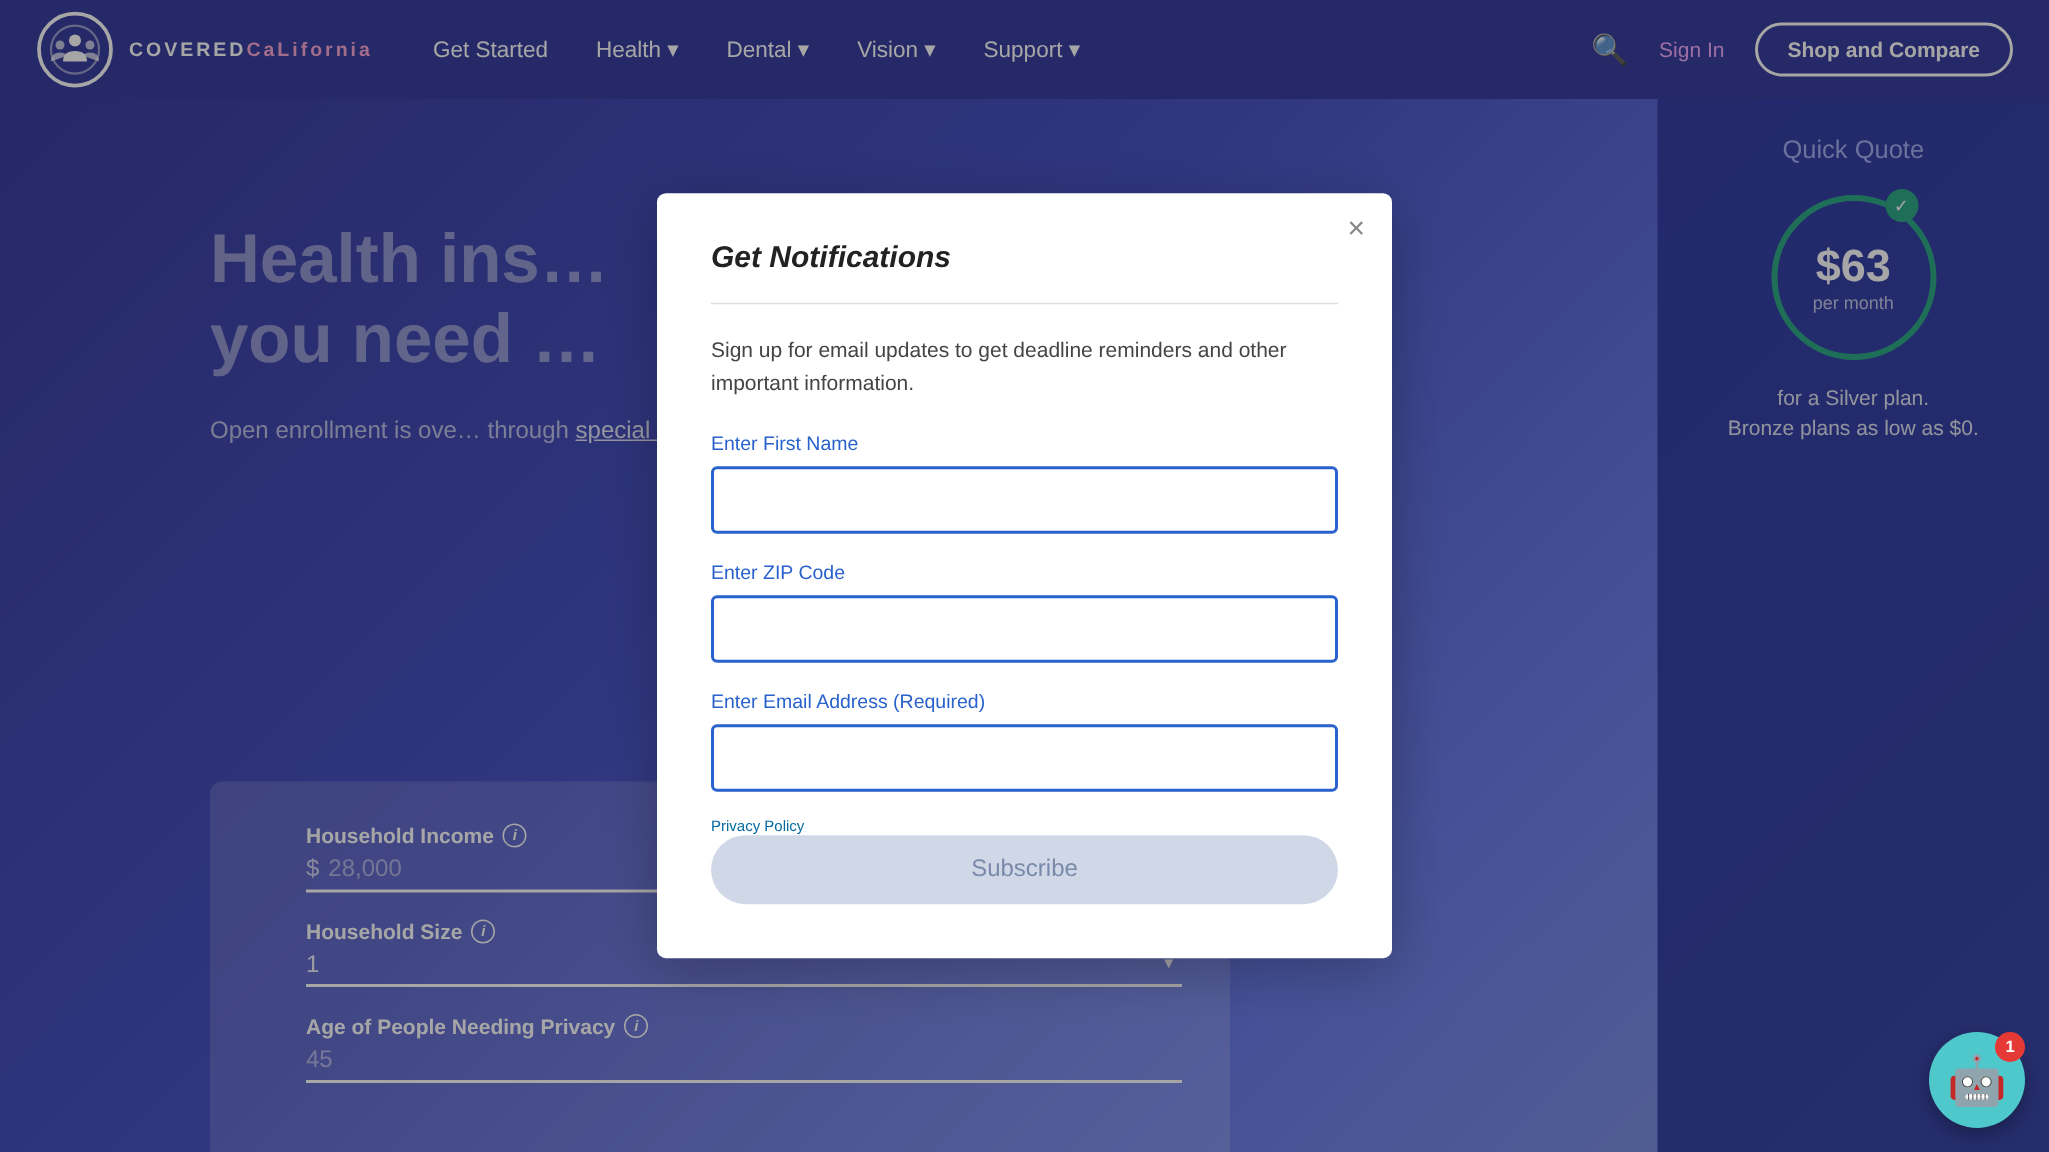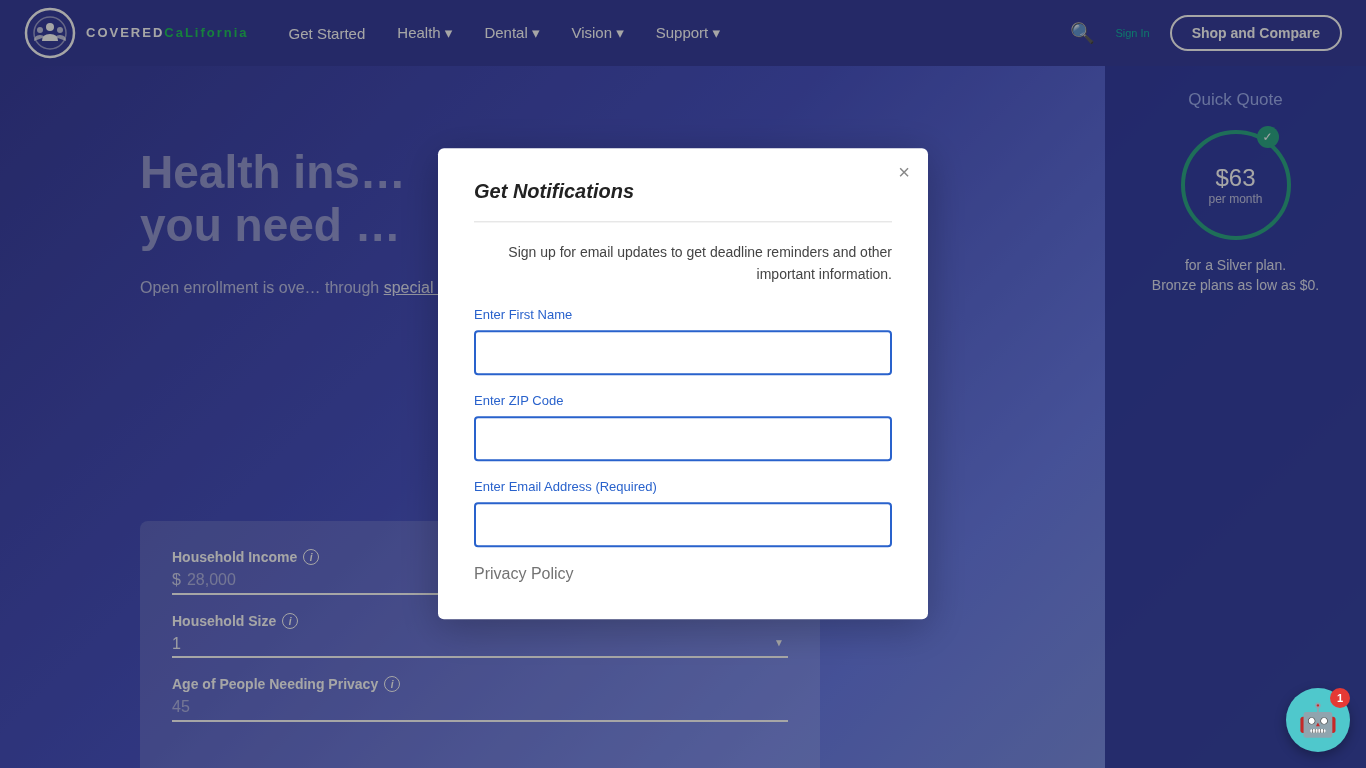--- a/index.html
+++ b/index.html
@@ -33,21 +33,21 @@
     }
     .nav-logo-covered {
       font-size: 13px;
       font-weight: bold;
       color: white;
       letter-spacing: 2px;
     }
     .nav-logo-california {
       font-size: 13px;
       font-weight: bold;
-      color: #22c55e;
+      color: #f9a8d4;
       letter-spacing: 2px;
     }
     .nav-links {
       display: flex;
       gap: 32px;
       flex: 1;
     }
     .nav-link {
       color: white;
       font-size: 15px;
@@ -61,22 +61,22 @@
       display: flex;
       align-items: center;
       gap: 20px;
     }
     .nav-search-icon {
       color: white;
       font-size: 20px;
       cursor: pointer;
     }
     .nav-signin {
-      color: #14b8a6;
-      font-size: 11px;
+      color: #f0abfc;
+      font-size: 14px;
       cursor: pointer;
     }
     .nav-shop-btn {
       border: 2px solid white;
       border-radius: 20px;
       padding: 8px 20px;
       color: white;
       font-size: 14px;
       font-weight: bold;
       background: transparent;
@@ -130,20 +130,21 @@
       padding: 28px 32px;
       z-index: 1;
     }
     .form-row {
       display: flex;
       gap: 24px;
       margin-bottom: 18px;
     }
     .form-group {
       flex: 1;
+      margin-left: 32px;
     }
     .form-label {
       font-size: 14px;
       font-weight: bold;
       color: white;
       margin-bottom: 6px;
       display: flex;
       align-items: center;
       gap: 6px;
     }
@@ -243,22 +244,22 @@
       border-radius: 50%;
       width: 22px;
       height: 22px;
       display: flex;
       align-items: center;
       justify-content: center;
       color: white;
       font-size: 12px;
     }
     .quote-price {
-      font-size: 24px;
-      font-weight: normal;
+      font-size: 30px;
+      font-weight: bold;
       color: white;
     }
     .quote-per {
       font-size: 12px;
       color: rgba(255,255,255,0.7);
     }
     .quote-desc {
       color: rgba(255,255,255,0.85);
       font-size: 14px;
       line-height: 1.4;
@@ -345,41 +346,40 @@
     .modal-divider {
       border: none;
       border-top: 1px solid #ddd;
       margin-bottom: 20px;
     }
     .modal-desc {
       font-size: 14px;
       color: #444;
       line-height: 1.55;
       margin-bottom: 22px;
-      text-align: right;
     }
     .modal-label {
       font-size: 13px;
       color: #2962cc;
       margin-bottom: 8px;
       display: block;
     }
     .modal-input {
       width: 100%;
       border: 2px solid #2962cc;
       border-radius: 4px;
       padding: 12px 14px;
       font-size: 15px;
       outline: none;
       margin-bottom: 18px;
       color: #333;
     }
     .modal-privacy {
-      color: #737373;
-      font-size: 16px;
+      color: #0369a1;
+      font-size: 10px;
       text-decoration: none;
       cursor: pointer;
       display: block;
     }
     .modal-subscribe {
       width: 100%;
       background: #d0d8e8;
       color: #7a8aaa;
       border: none;
       border-radius: 24px;
@@ -525,13 +525,14 @@
   <input type="text" class="modal-input" style="">
 
   <label class="modal-label">Enter ZIP Code</label>
   <input type="text" class="modal-input" style="">
 
   <label class="modal-label">Enter Email Address (Required)</label>
   <input type="email" class="modal-input" style="">
 
   <a class="modal-privacy" href="#">Privacy Policy</a>
 
+  <button class="modal-subscribe">Subscribe</button>
 </div>
 
 </body></html>

